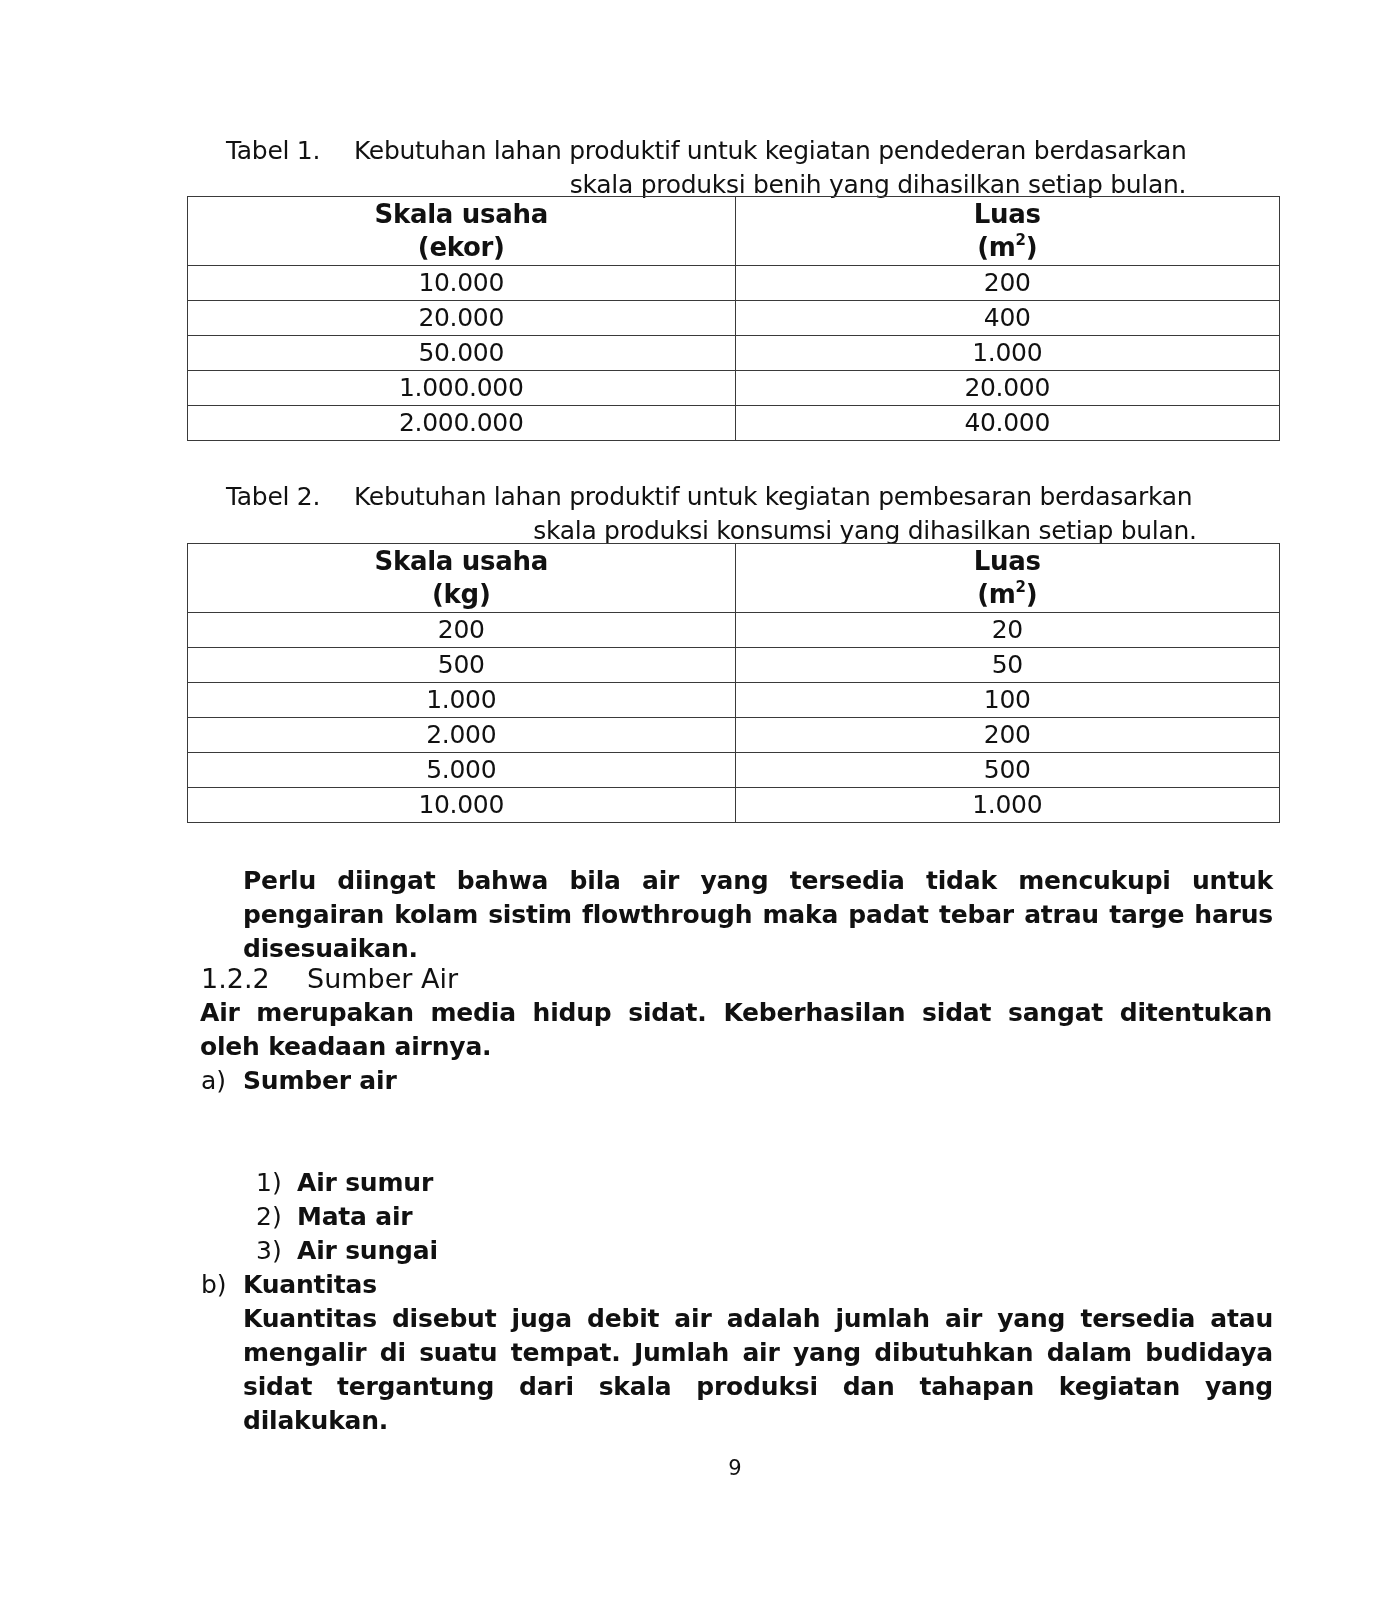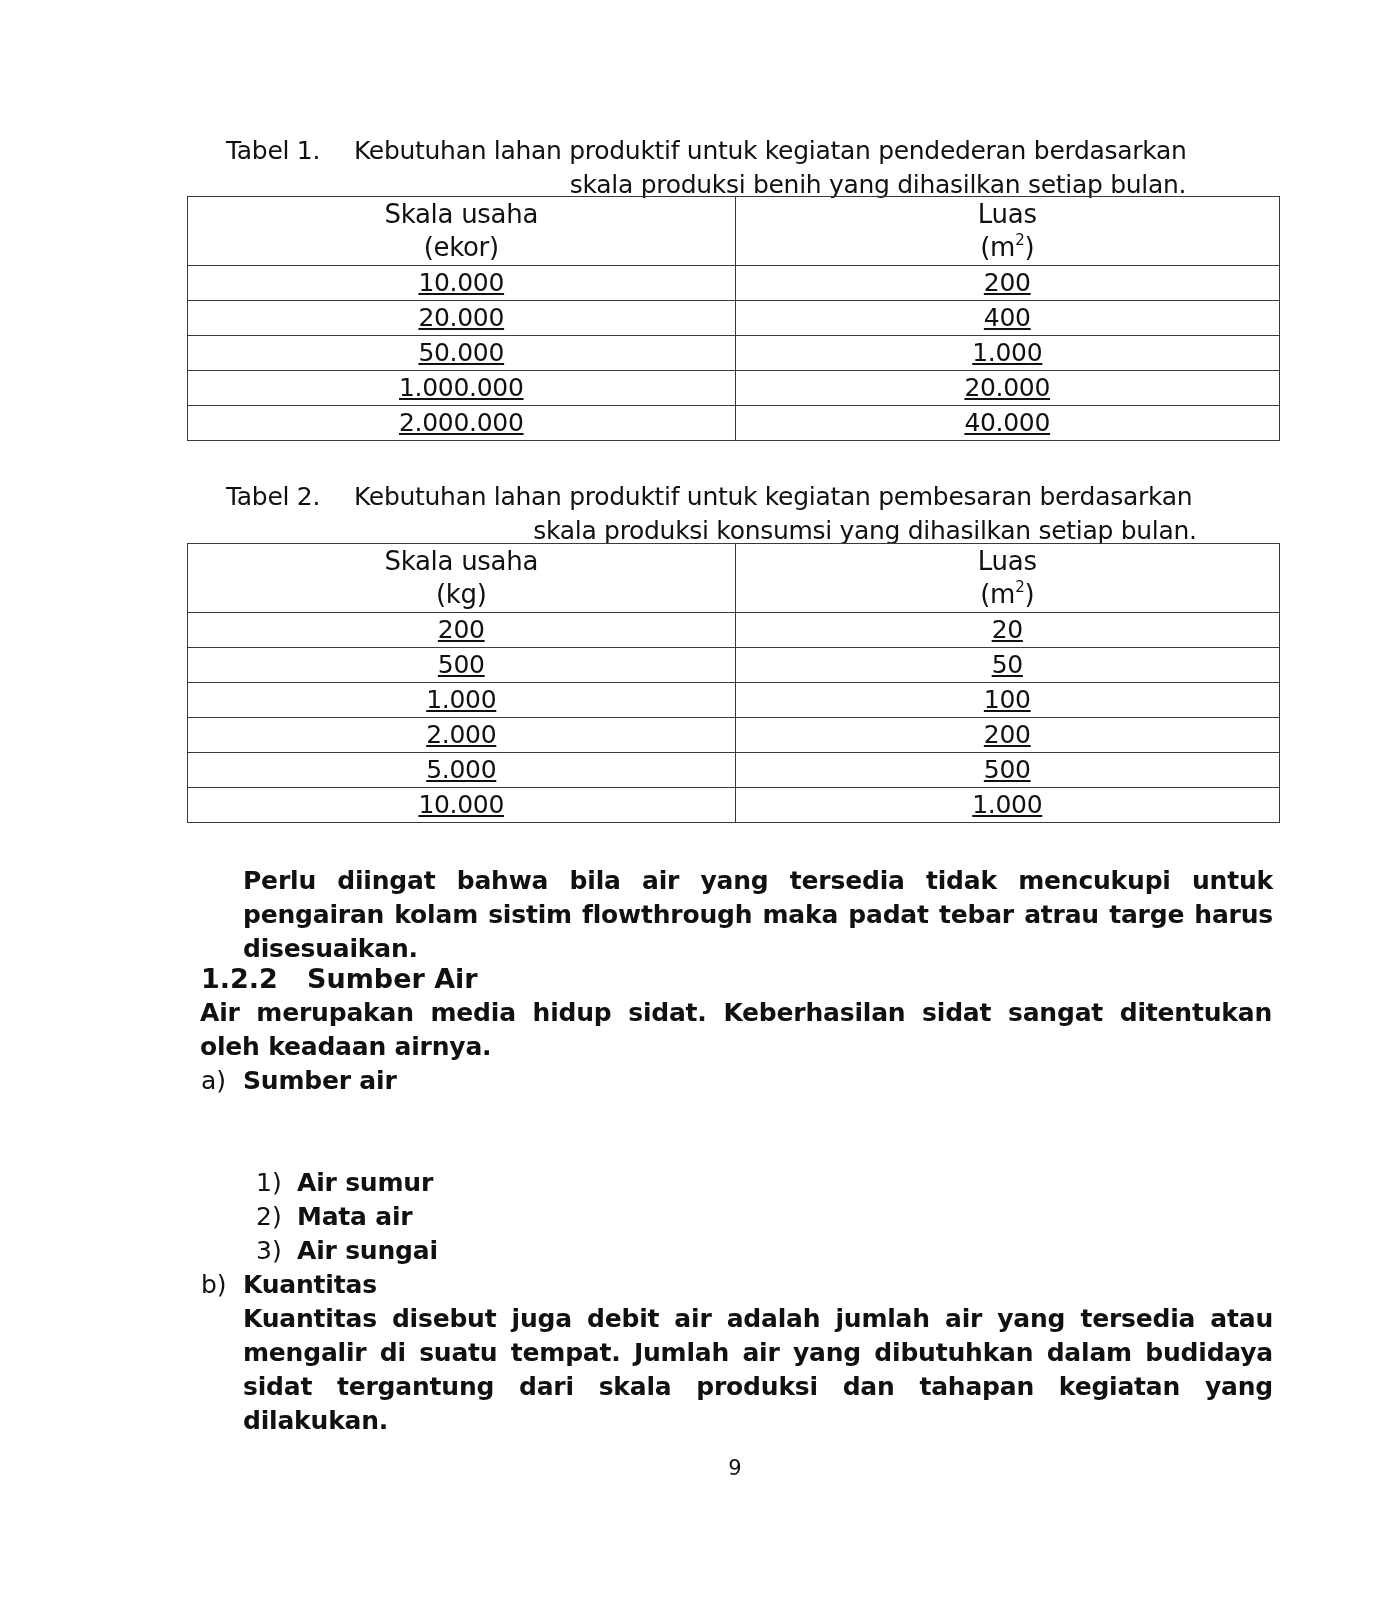--- a/index.html
+++ b/index.html
@@ -49,46 +49,45 @@
       font-size: 25px;
       letter-spacing: -0.3px;
     }
     table.data-table th, table.data-table td {
       border: 1.5px solid #3a3a3a;
       text-align: center;
       padding: 0;
       vertical-align: middle;
     }
     table.data-table th {
-      font-weight: normal;
+      font-weight: bold;
       font-size: 26px;
       line-height: 33px;
       height: 68px;
     }
     table.data-table td {
       height: 34px;
       line-height: 34px;
-      text-decoration: underline;
     }
     table.data-table col.c1 { width: 548px; }
     table.data-table col.c2 { width: 545px; }
     sup { font-size: 15px; line-height: 0; vertical-align: 11px; }
     .para {
       position: absolute;
       font-size: 25px;
       line-height: 34px;
       letter-spacing: -0.2px;
       text-align: justify;
       font-weight: bold;
     }
     .heading {
       position: absolute;
       left: 201px;
       top: 962px;
-      font-weight: bold;
+      font-weight: normal;
       font-size: 27px;
       line-height: 34px;
     }
     .heading .num { display: inline-block; width: 106px; }
     .list-marker {
       position: absolute;
       font-size: 25px;
       line-height: 34px;
     }
     .page-number {

